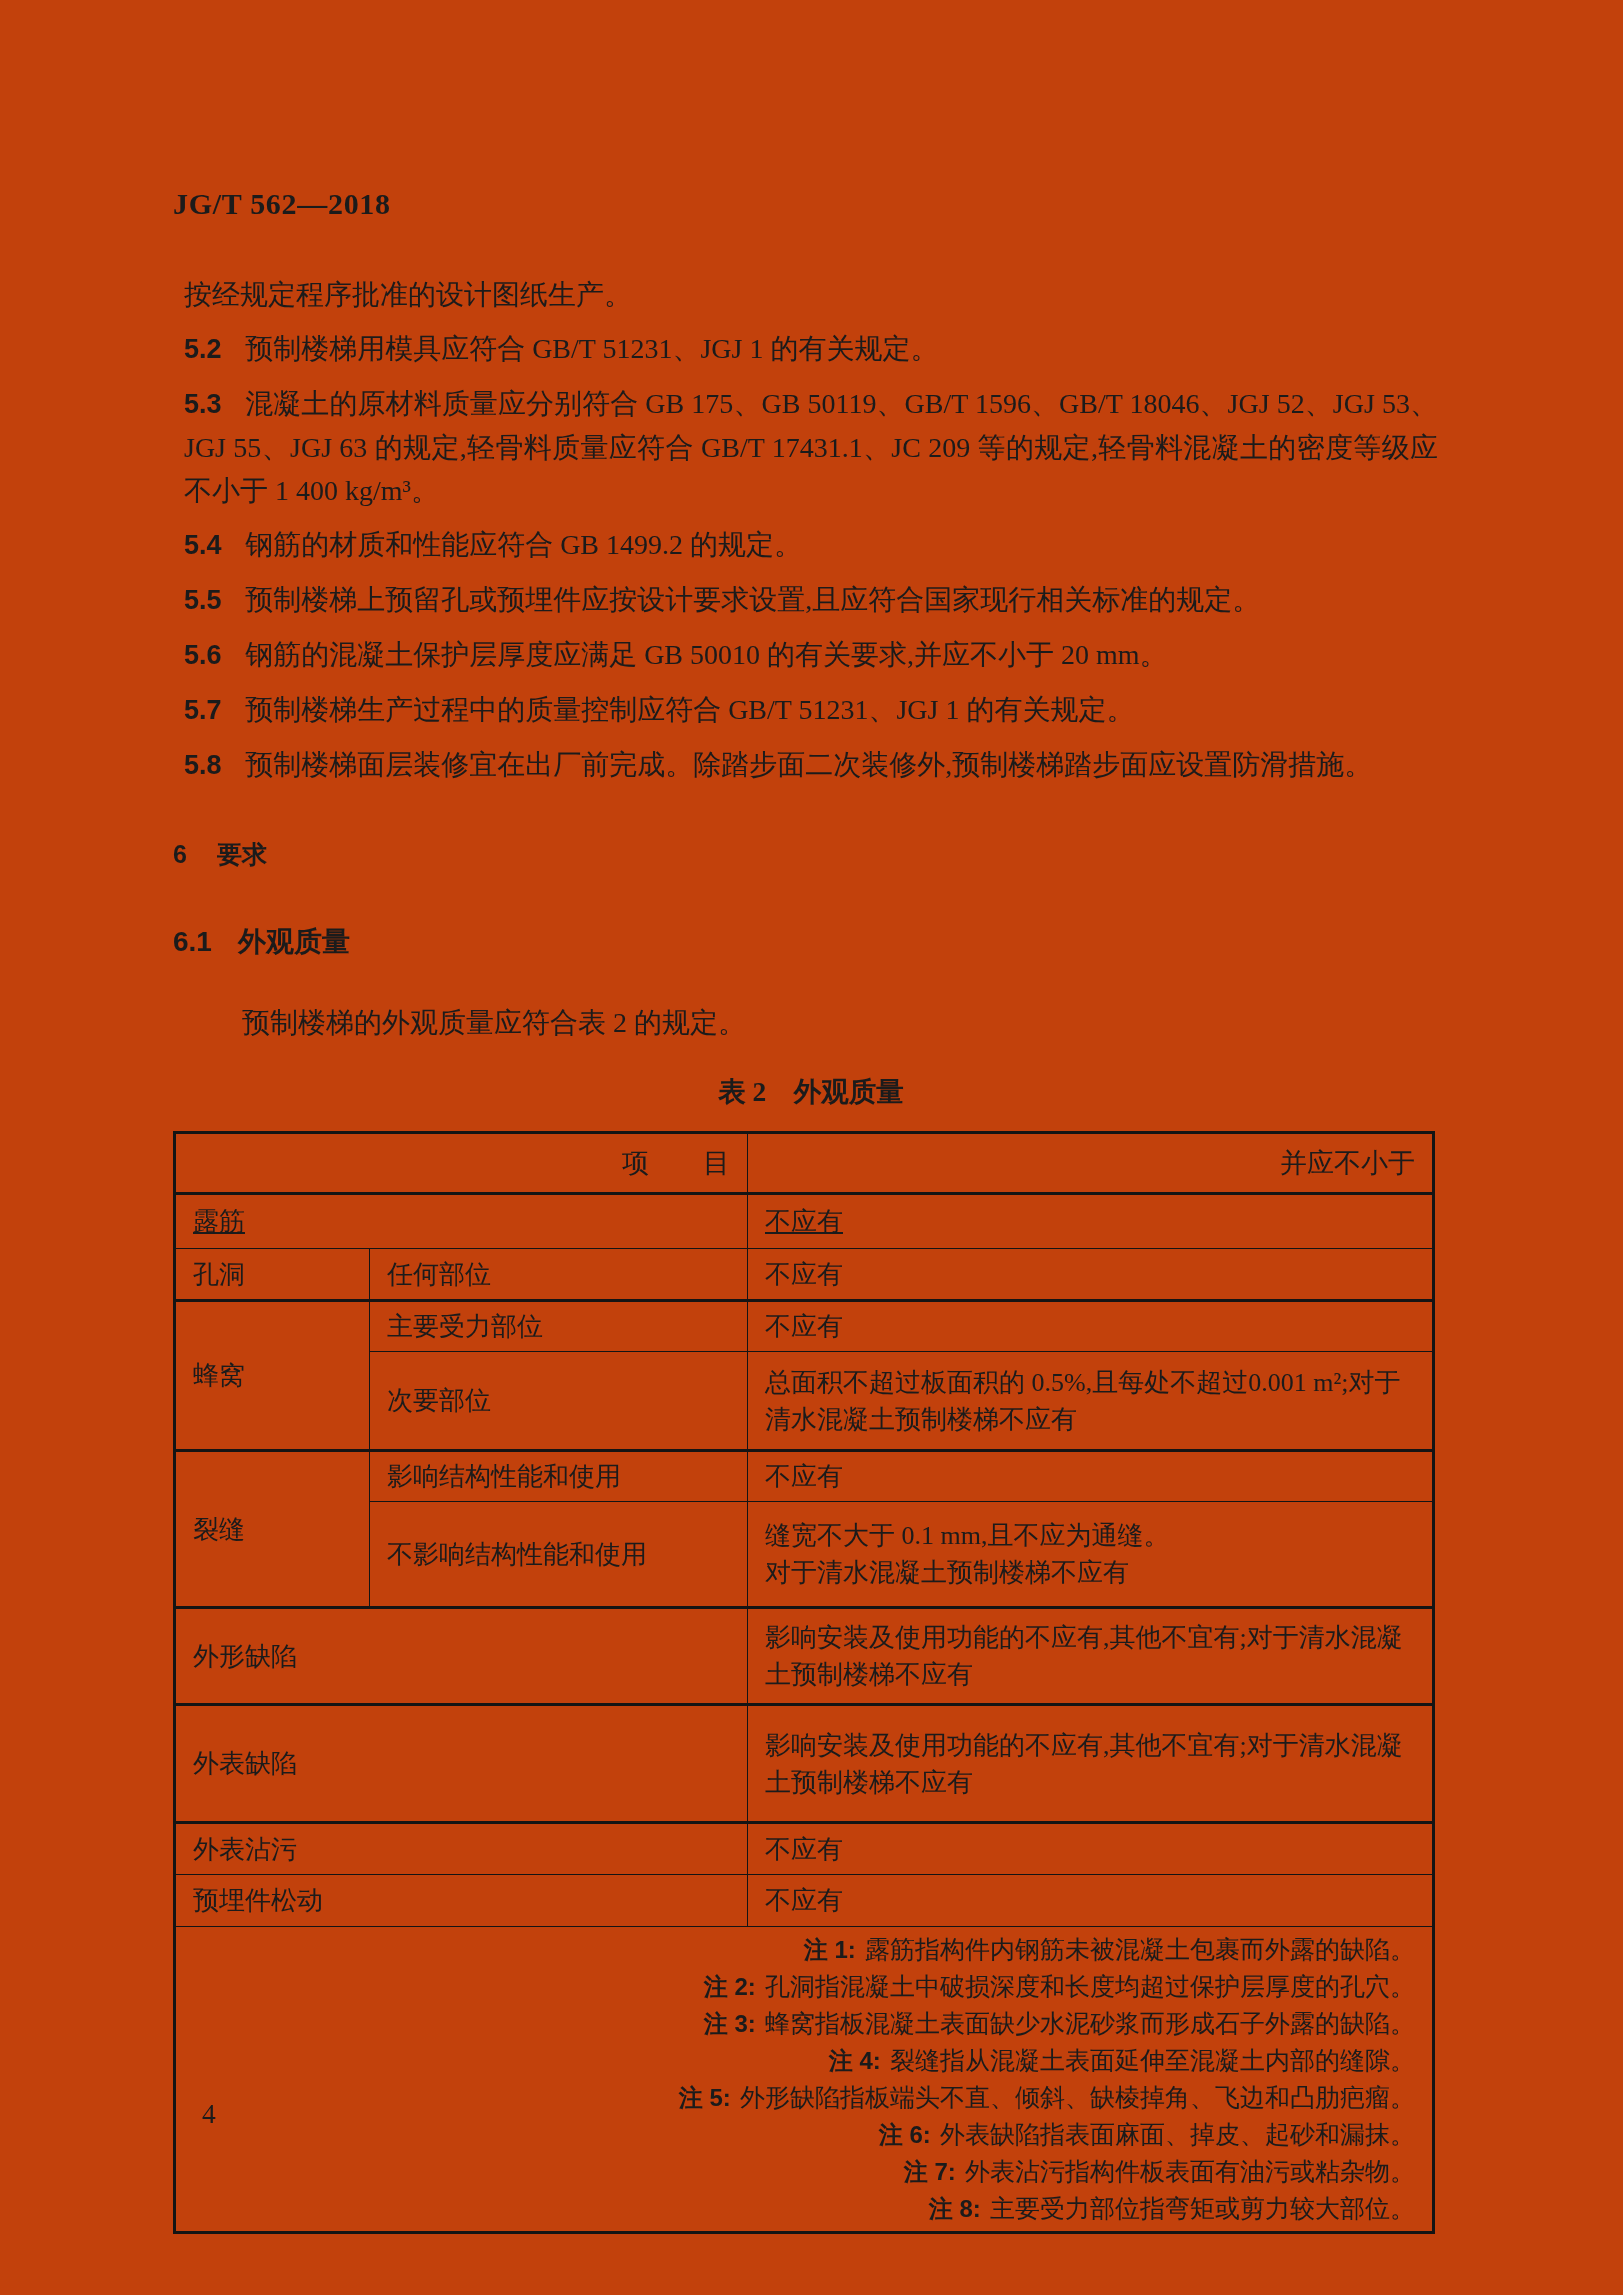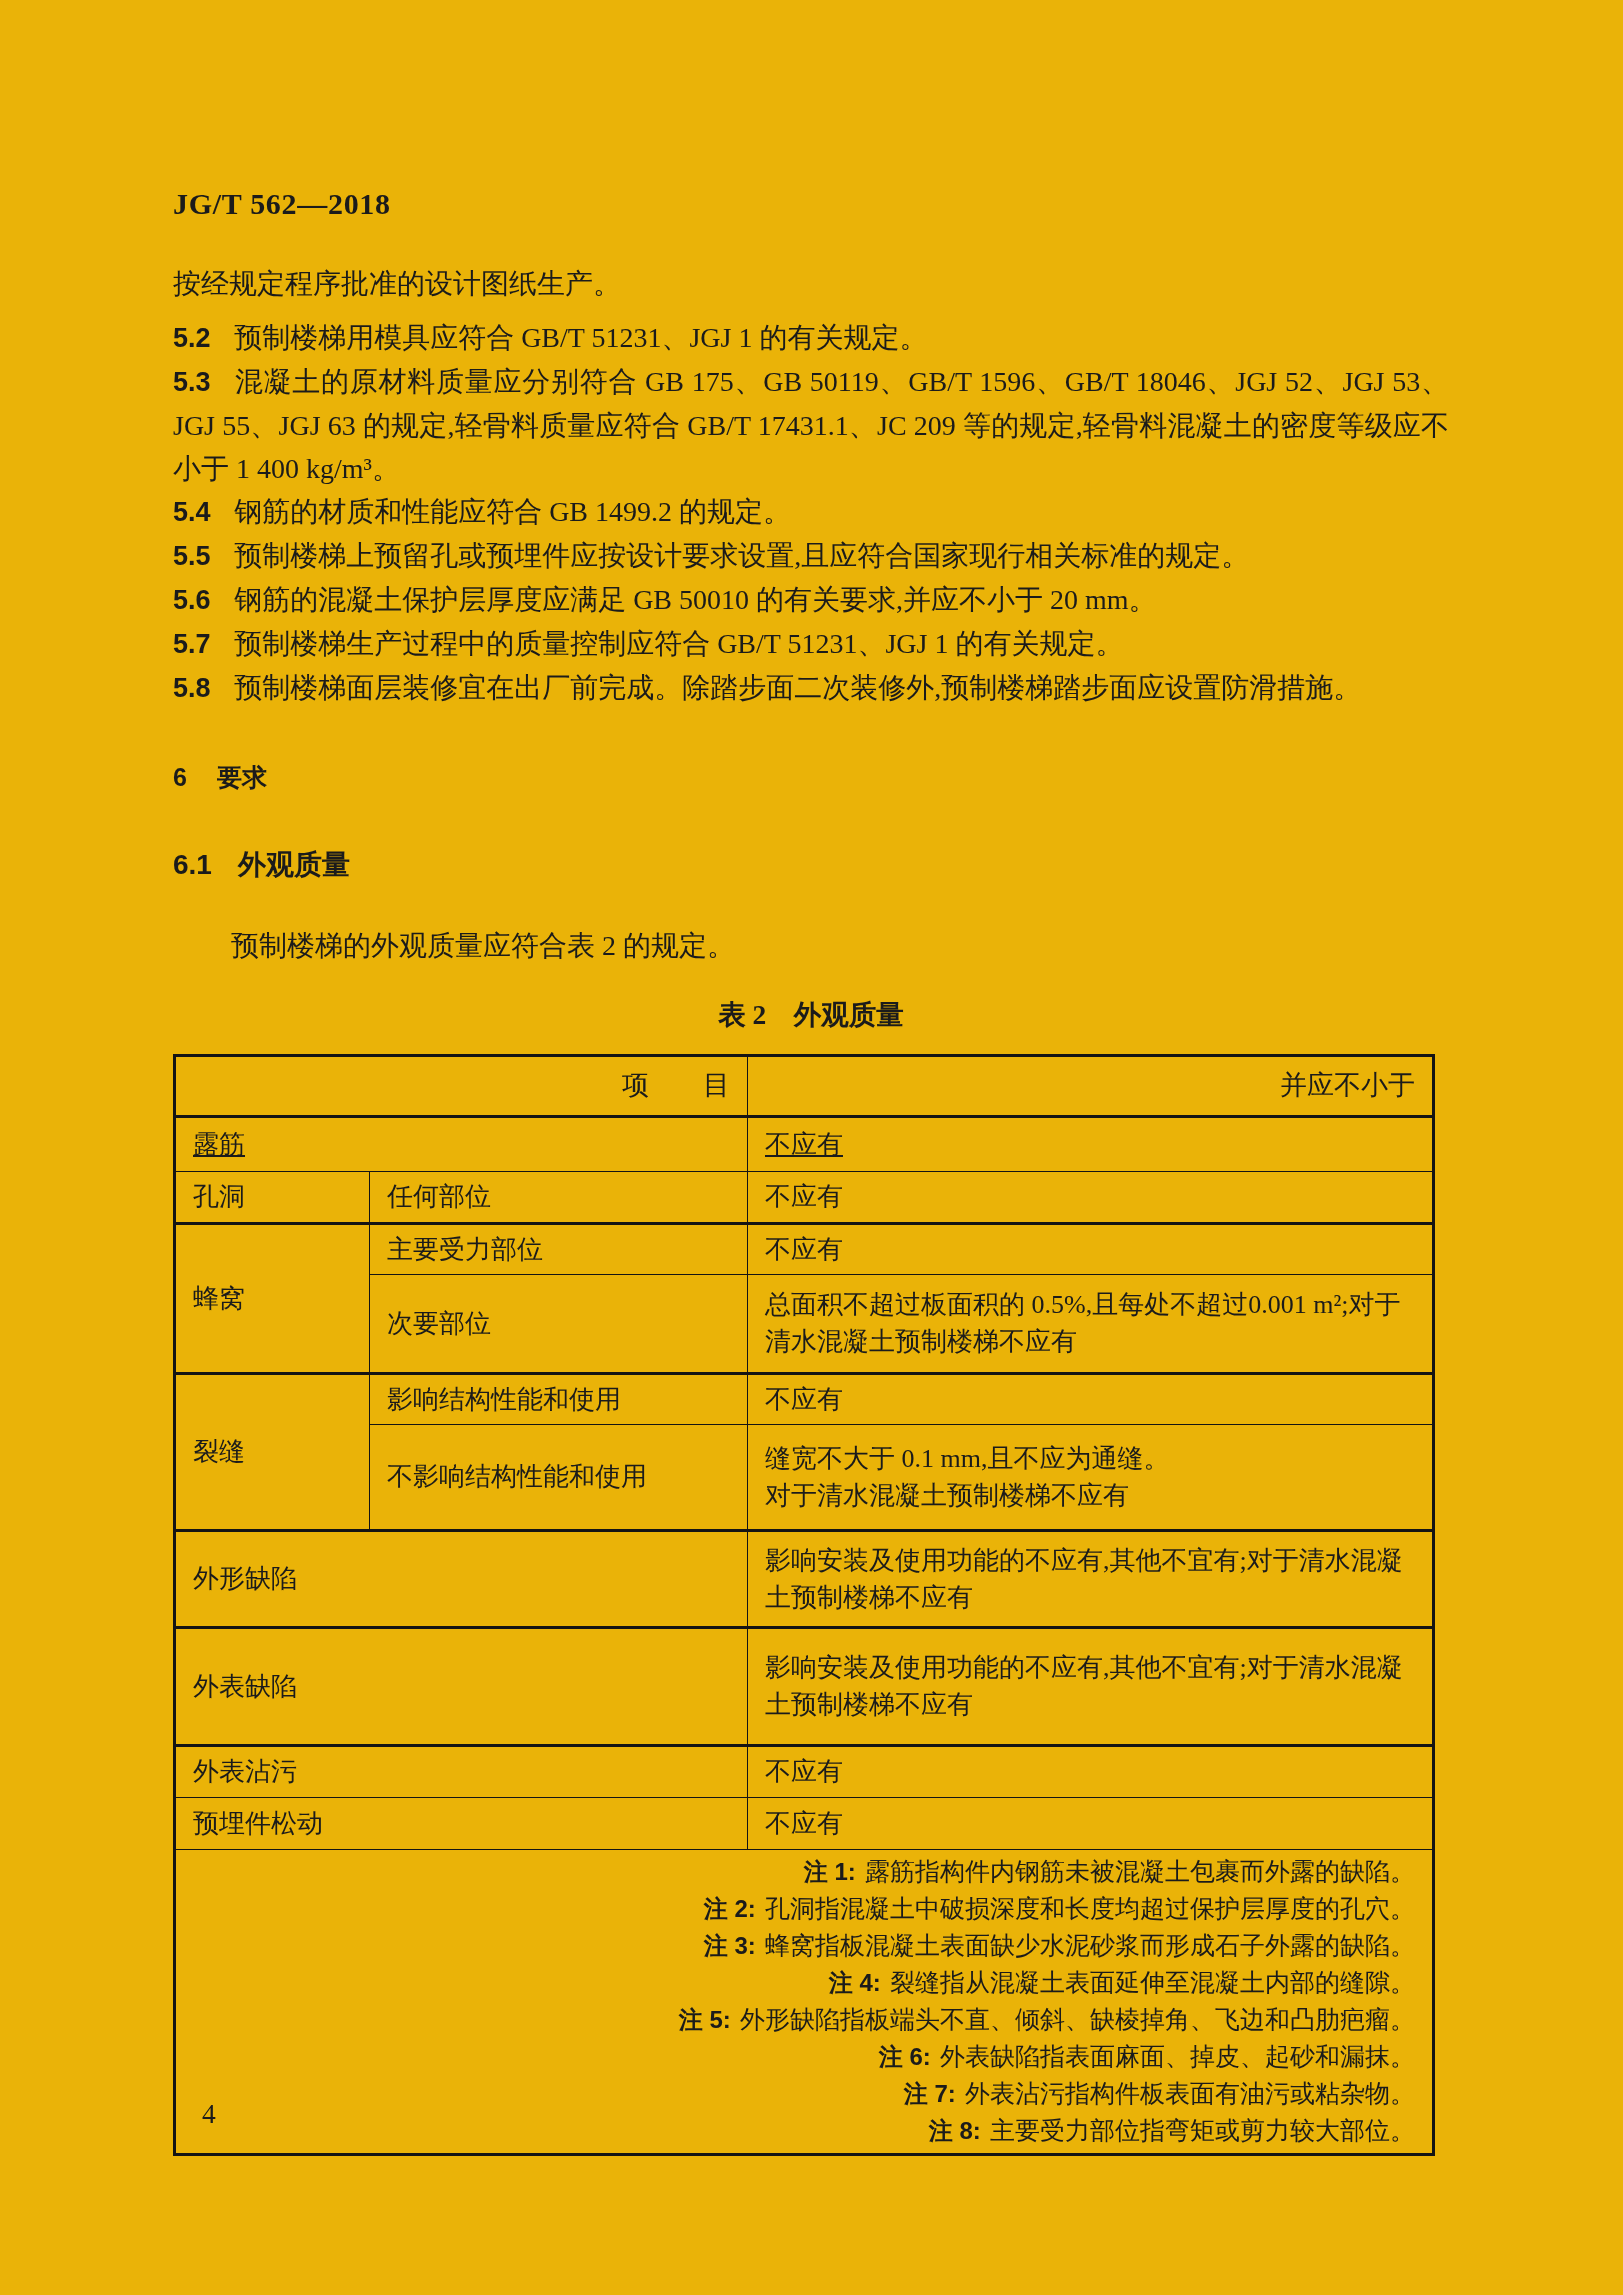--- a/index.html
+++ b/index.html
@@ -1,35 +1,35 @@
 <!DOCTYPE html>
 <html lang="zh" style="font-size:10.5px"><head>
 <meta charset="utf-8">
 <style>
   html,body{margin:0;padding:0;background:#9a9a9a;}
   .page{
     position:relative;
     width:1623px;height:2295px;
     margin:0 auto;
-    background:#eab308;
+    background:#c2410c;
     color:#1b1b1b;
     font-family:"Liberation Serif","DejaVu Serif",serif;
     overflow:hidden;
   }
   .running-head{
     position:absolute;left:173px;top:187px;
     font-size:30px;font-weight:bold;
     letter-spacing:0.7px;
     font-family:"Liberation Serif","DejaVu Serif",serif;
   }
   .content{
     position:absolute;left:173px;top:262px;width:1276px;
   }
   p.para{
-    margin:0;font-size:28px;line-height:43px;
+    margin:11px;font-size:28px;line-height:43px;
     text-align:justify;
   }
   p.para.intro{margin-bottom:10.5px;}
   .cnum{
     font-weight:bold;
     font-family:"Liberation Sans","DejaVu Sans",sans-serif;
     font-size:27px;
     margin-right:23.6px;
   }
   .h-sec{

